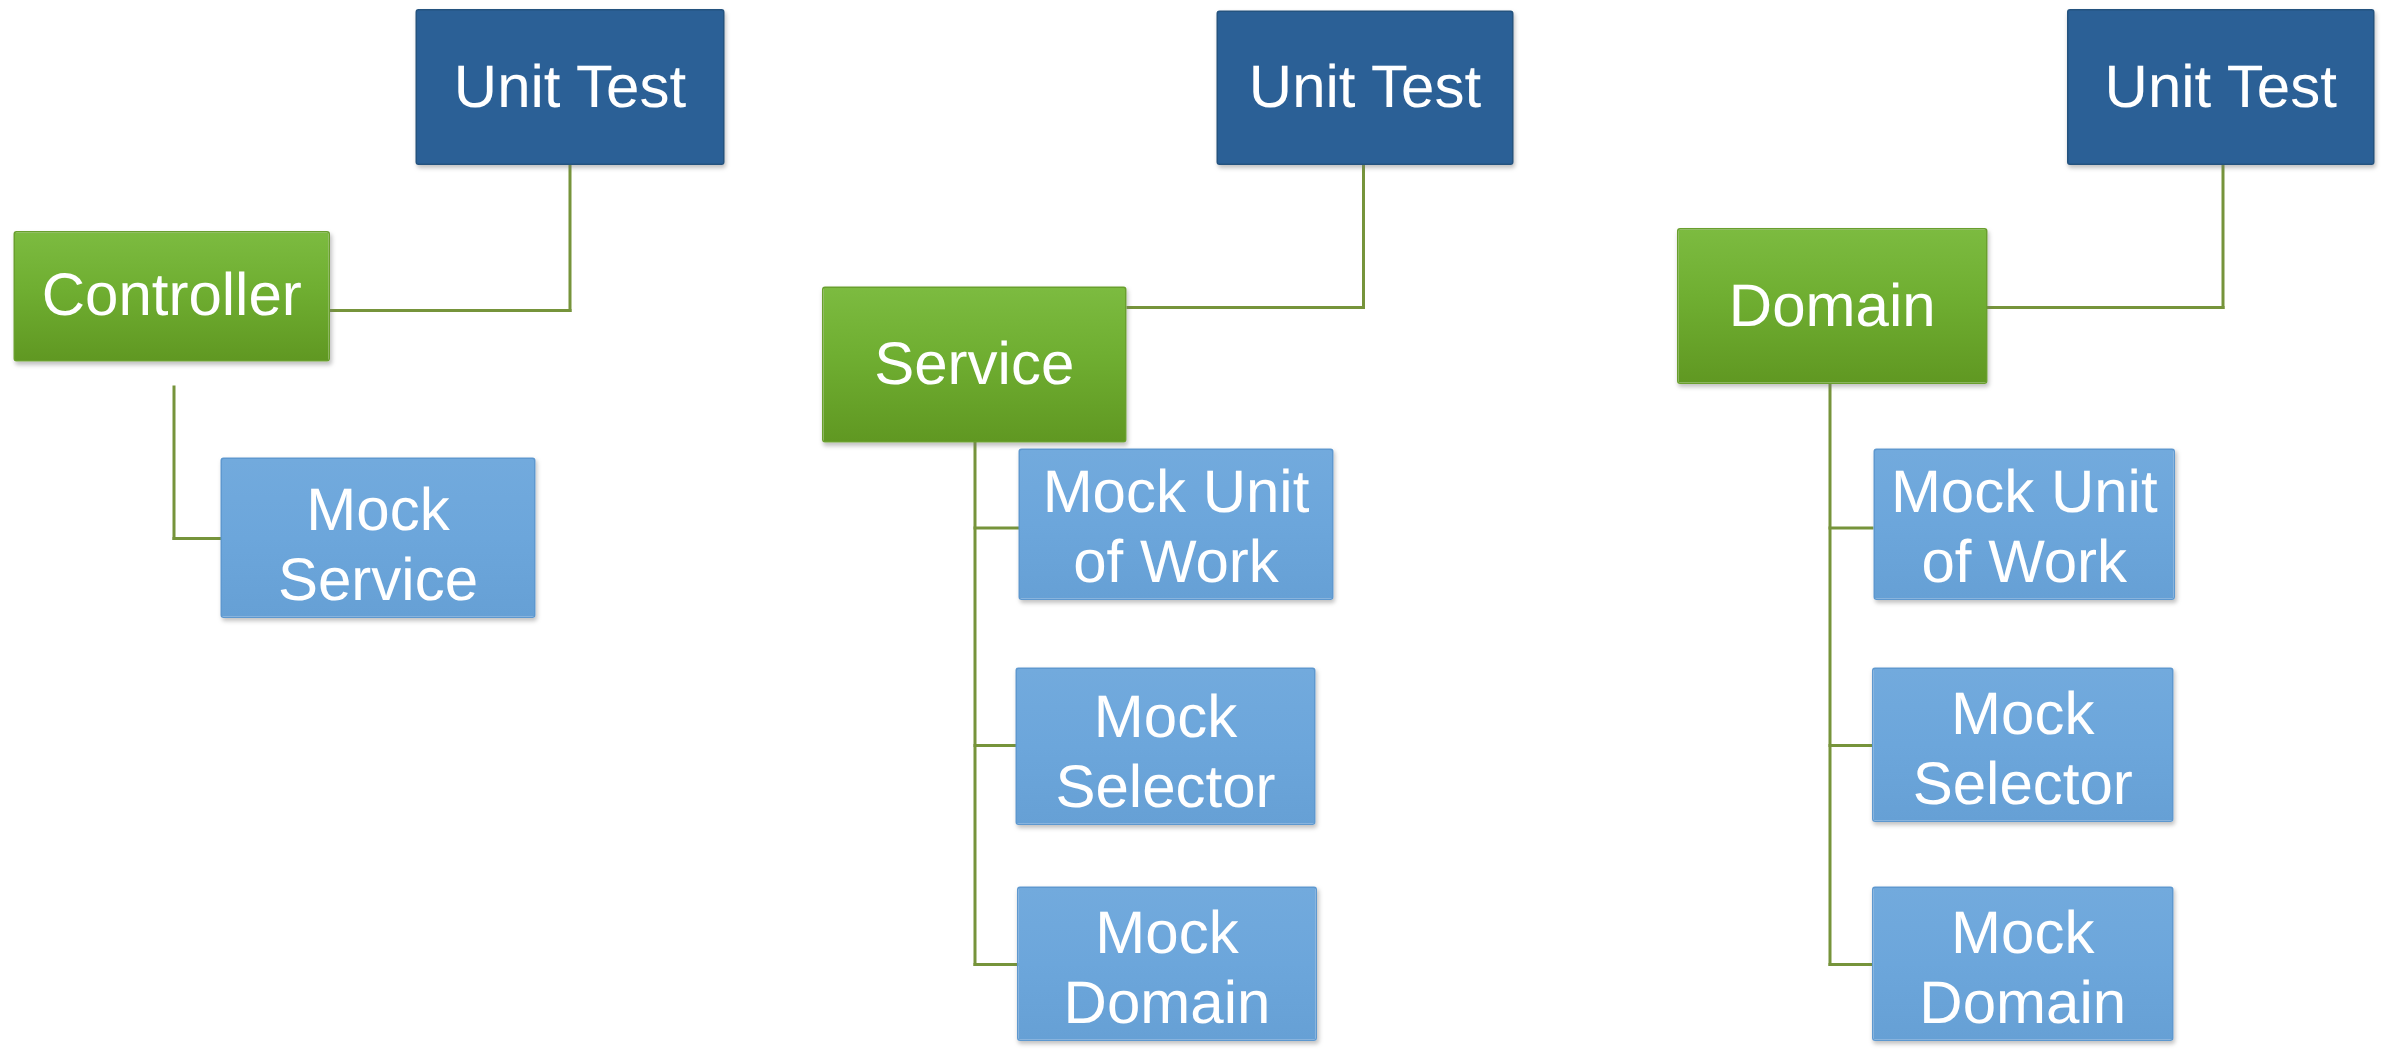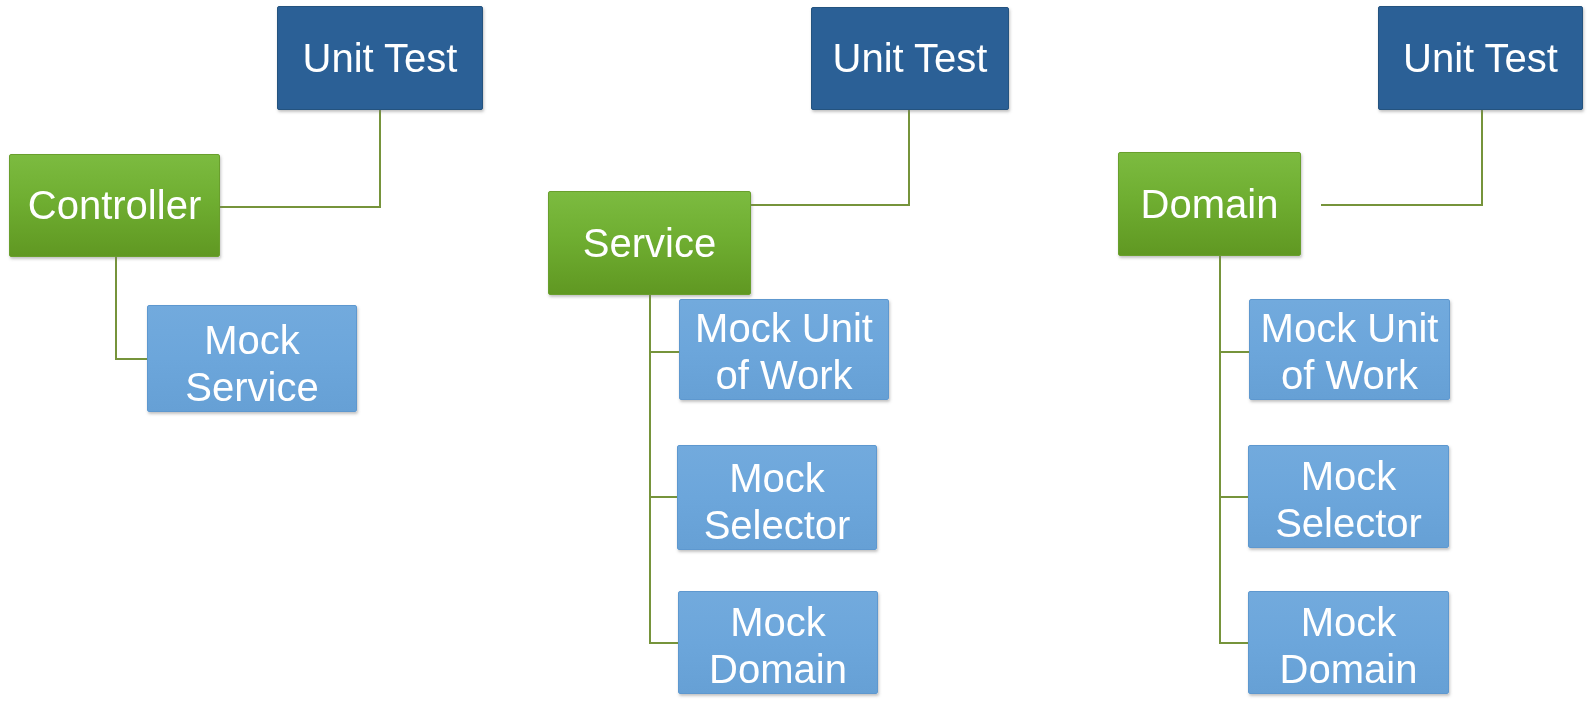--- a/index.html
+++ b/index.html
@@ -55,21 +55,21 @@
 </style>
 </head>
 <body>
 
 <div class="canvas">
 
   <div class="node node-test" style="left:277px; top:6px; width:206px; height:104px;">
     <span>Unit Test</span>
   </div>
 
-  <div class="node node-subject" style="left:9px; top:154px; width:211px; height:103px;">
+  <div class="node node-subject" style="left:9px; top:154px; width:211px; height:87px;">
     <span>Controller</span>
   </div>
 
   <div class="node node-mock" style="left:147px; top:305px; width:210px; height:107px;">
     <span>Mock Service</span>
   </div>
 
   <div class="conn conn-v" style="left:379px; top:110px; height:98px;"></div>
   <div class="conn conn-h" style="left:220px; top:206px; width:161px;"></div>
   <div class="conn conn-v" style="left:115px; top:257px; height:103px;"></div>
@@ -99,21 +99,21 @@
   <div class="conn conn-h" style="left:751px; top:204px; width:159px;"></div>
   <div class="conn conn-v" style="left:649px; top:257px; height:387px;"></div>
   <div class="conn conn-h" style="left:649px; top:351px; width:31px;"></div>
   <div class="conn conn-h" style="left:649px; top:496px; width:29px;"></div>
   <div class="conn conn-h" style="left:649px; top:642px; width:30px;"></div>
 
   <div class="node node-test" style="left:1378px; top:6px; width:205px; height:104px;">
     <span>Unit Test</span>
   </div>
 
-  <div class="node node-subject" style="left:1118px; top:152px; width:183px; height:104px;">
+  <div class="node node-subject" style="left:1118px; top:152px; width:207px; height:104px;">
     <span>Domain</span>
   </div>
 
   <div class="node node-mock" style="left:1249px; top:299px; width:201px; height:101px;">
     <span>Mock Unit of Work</span>
   </div>
 
   <div class="node node-mock" style="left:1248px; top:445px; width:201px; height:103px;">
     <span>Mock Selector</span>
   </div>

